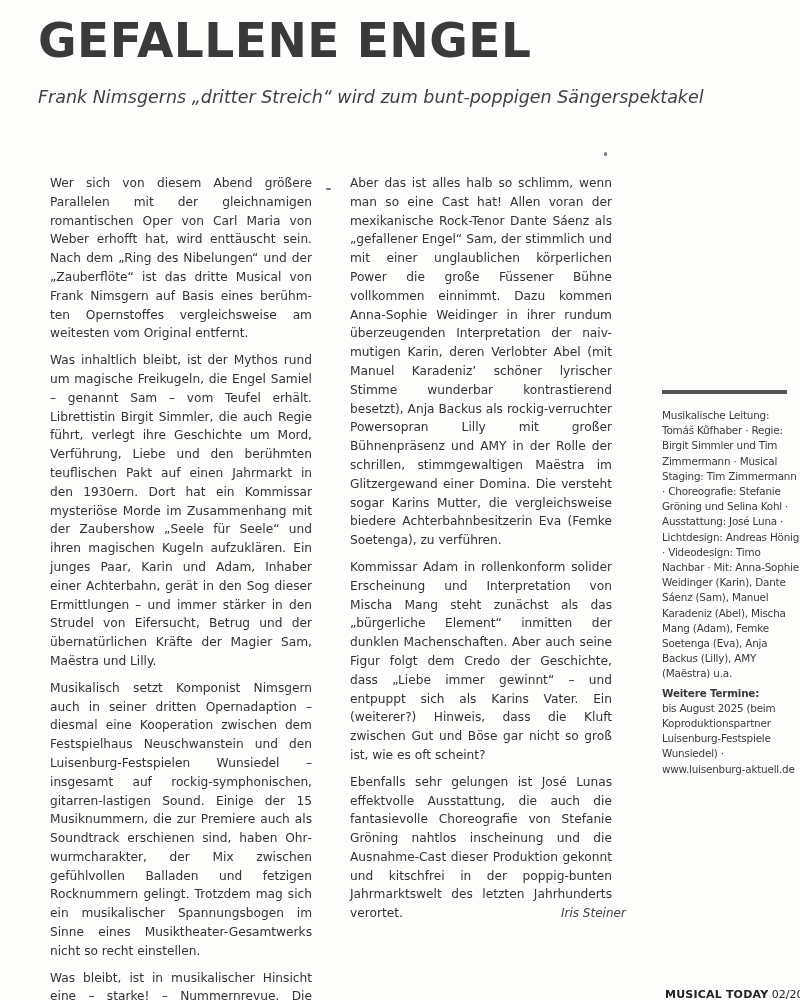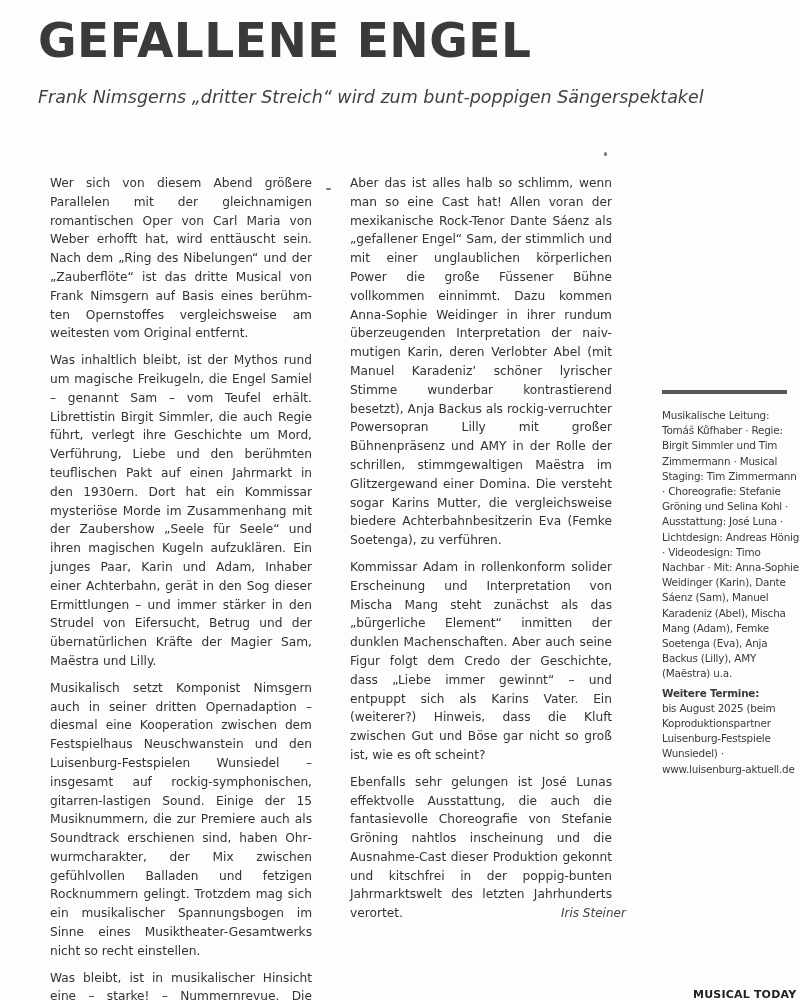--- a/index.html
+++ b/index.html
@@ -57,21 +57,21 @@
   .info .rule {
     height: 4px; width: 125px; background: #555; margin: 0 0 14px 0;
   }
   .info p { margin: 0 0 4px 0; }
   .info .title { font-weight: bold; }
   .footer {
     position: absolute; left: 665px; top: 988px;
     font-family: "DejaVu Sans", sans-serif;
     font-size: 11px; color: #222; white-space: nowrap;
   }
-  .footer b { font-weight: bold; letter-spacing: 0.2px; margin-left: 28px; }
+  .footer b { font-weight: bold; letter-spacing: 0.2px; }
   .mark {
     position: absolute; width: 3px; height: 4px; background: #777; border-radius: 2px;
   }
 </style>
 </head>
 <body>
 
 <h1 class="headline">GEFALLENE ENGEL</h1>
 <p class="subhead">Frank Nimsgerns „dritter Streich“ wird zum bunt-poppigen Sängerspektakel</p>
 

